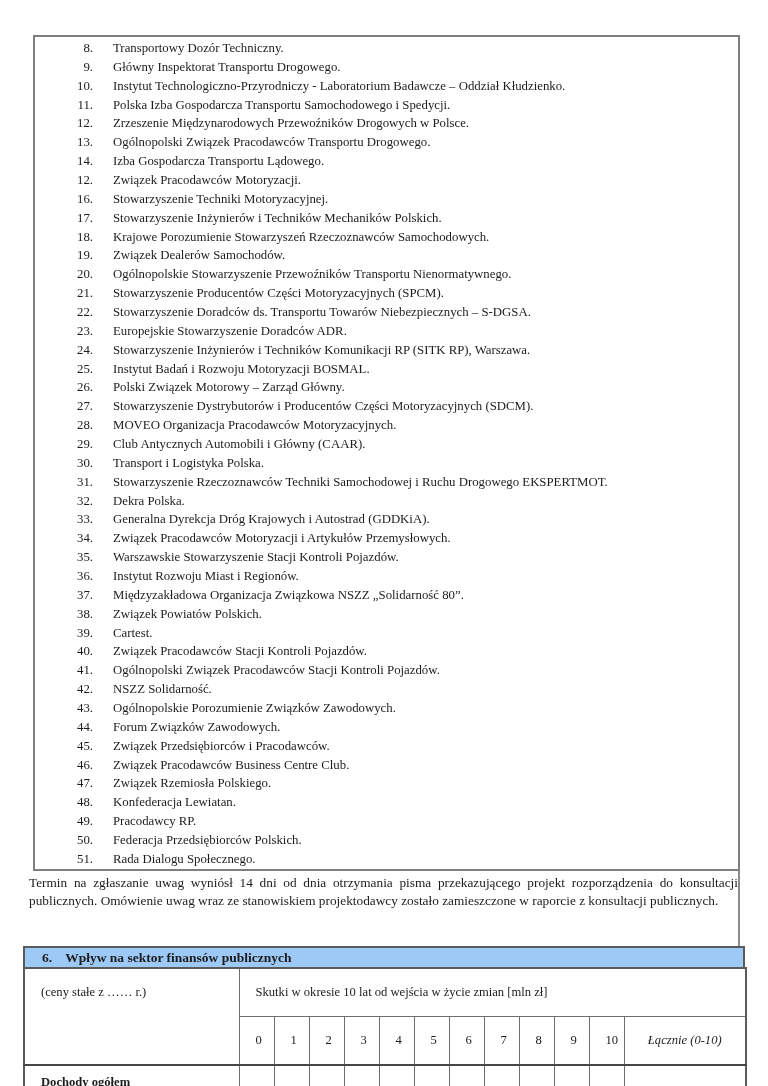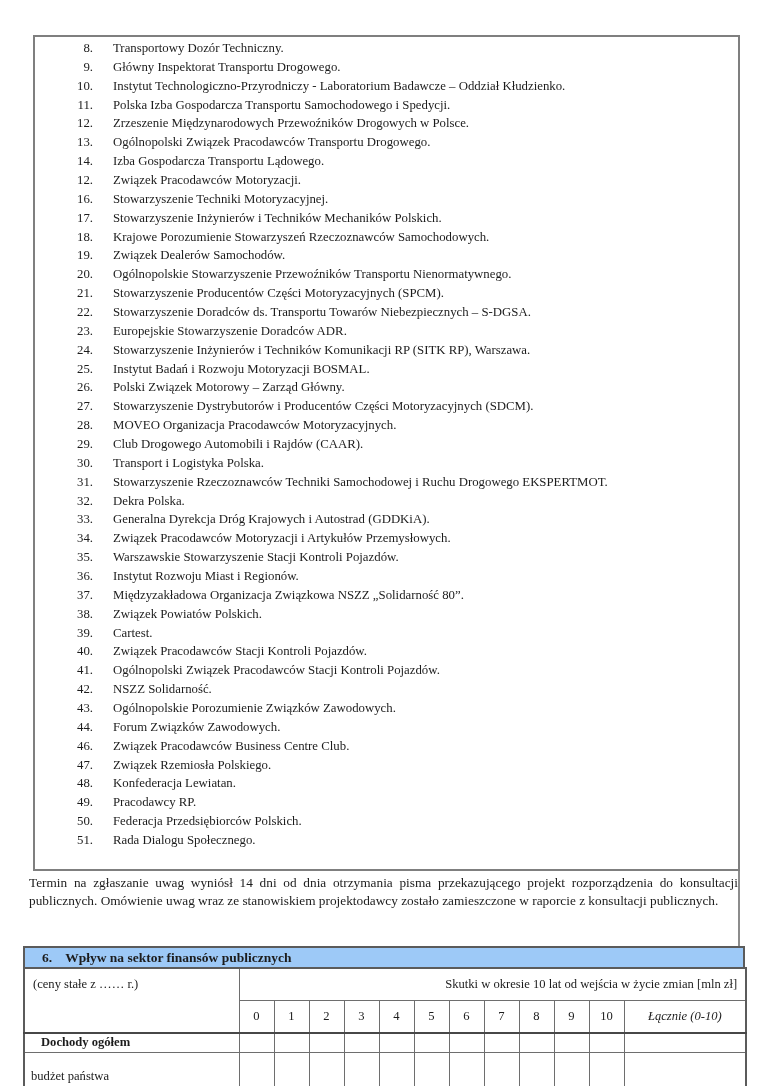--- a/index.html
+++ b/index.html
@@ -23,24 +23,24 @@
   
   .sec{position:absolute;left:23px;top:946px;width:722px;box-sizing:border-box;}
   .sec-header{background:#9dc9f7;border:2px solid #5b5b5b;border-bottom:1px solid #5b5b5b;
               box-sizing:border-box;height:22px;display:flex;align-items:center;
               font-weight:bold;font-size:13.5px;}
   .sec-num{margin-left:17px;}
   .sec-title{margin-left:13px;}
 
   table.fin{width:722px;border-collapse:collapse;table-layout:fixed;
             border:2px solid #5b5b5b;margin-top:-1px;}
-  table.fin td{border:1px solid #6e6e6e;box-sizing:border-box;padding:8px;
+  table.fin td{border:1px solid #6e6e6e;box-sizing:border-box;padding:16px;
                font-size:12.6px;overflow:hidden;}
   td.prices{vertical-align:top;text-align:left;padding:1px 6px;height:17px;}
-  td.effects{text-align:right;height:17px;}
+  td.effects{text-align:left;height:17px;}
   td.yc{text-align:center;height:23px;font-size:13px;}
   td.total{text-align:center;font-style:italic;font-size:12.4px;}
   tr.row-bold td{border-top:2px solid #474747;font-weight:bold;}
   tr.row-bold td.rlabel{padding:1px 16px;height:19px;}
   tr.row-normal td.rlabel{padding:16px 6px;height:21px;font-weight:normal;}
 </style>
 </head>
 <body>
 
 <div class="page">
@@ -126,21 +126,21 @@
         <div class="li">
           <span class="num">27.</span>
           <span class="txt">Stowarzyszenie Dystrybutorów i Producentów Części Motoryzacyjnych (SDCM).</span>
         </div>
         <div class="li">
           <span class="num">28.</span>
           <span class="txt">MOVEO Organizacja Pracodawców Motoryzacyjnych.</span>
         </div>
         <div class="li">
           <span class="num">29.</span>
-          <span class="txt">Club Drogowego Automobili i Rajdów (CAAR).</span>
+          <span class="txt">Club Antycznych Automobili i Główny (CAAR).</span>
         </div>
         <div class="li">
           <span class="num">30.</span>
           <span class="txt">Transport i Logistyka Polska.</span>
         </div>
         <div class="li">
           <span class="num">31.</span>
           <span class="txt">Stowarzyszenie Rzeczoznawców Techniki Samochodowej i Ruchu Drogowego EKSPERTMOT.</span>
         </div>
         <div class="li">
@@ -187,20 +187,24 @@
           <span class="num">42.</span>
           <span class="txt">NSZZ Solidarność.</span>
         </div>
         <div class="li">
           <span class="num">43.</span>
           <span class="txt">Ogólnopolskie Porozumienie Związków Zawodowych.</span>
         </div>
         <div class="li">
           <span class="num">44.</span>
           <span class="txt">Forum Związków Zawodowych.</span>
+        </div>
+        <div class="li">
+          <span class="num">45.</span>
+          <span class="txt">Związek Przedsiębiorców i Pracodawców.</span>
         </div>
         <div class="li">
           <span class="num">46.</span>
           <span class="txt">Związek Pracodawców Business Centre Club.</span>
         </div>
         <div class="li">
           <span class="num">47.</span>
           <span class="txt">Związek Rzemiosła Polskiego.</span>
         </div>
         <div class="li">

